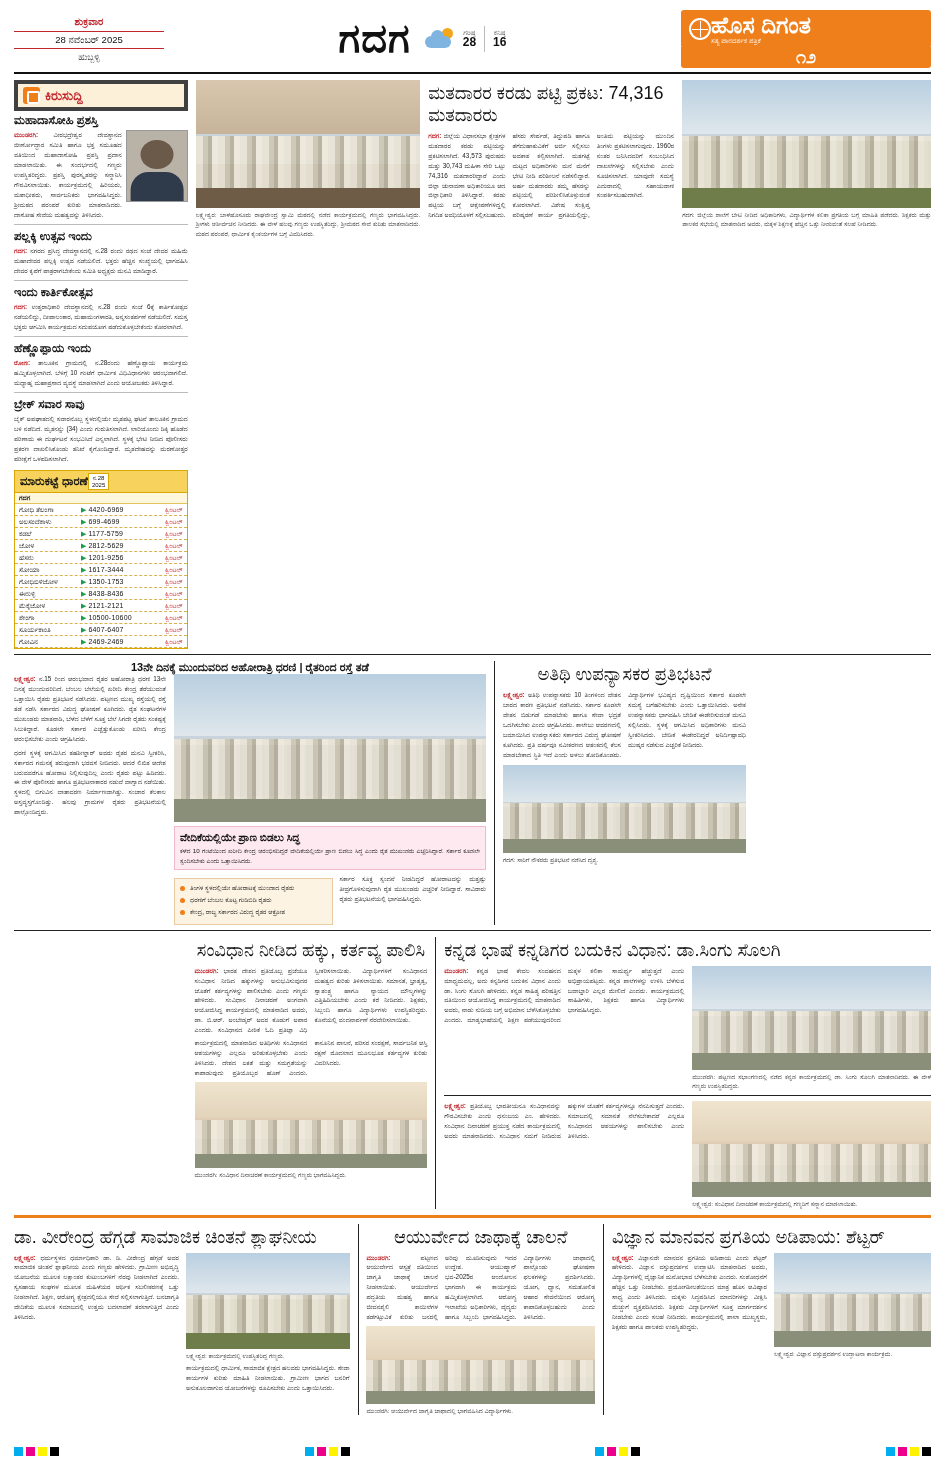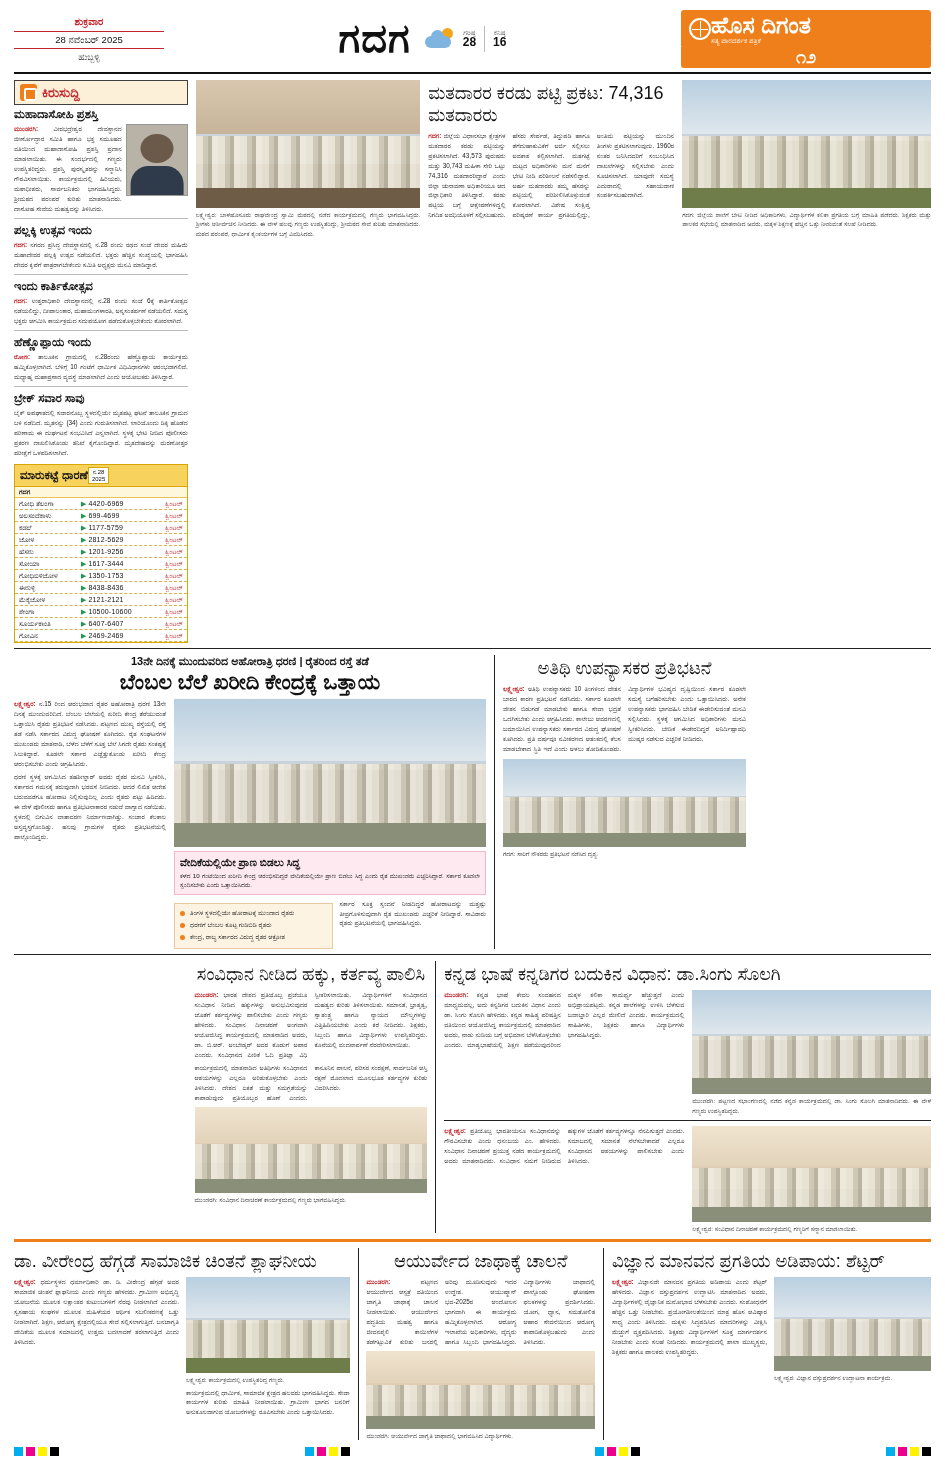--- a/index.html
+++ b/index.html
@@ -67,21 +67,21 @@
   .photo .crowd { position:absolute; left:0; right:0; bottom:18%; height:34%; background:repeating-linear-gradient(90deg,#5a6b8c 0 6px,#7b8bab 6px 11px,#3f4f6e 11px 17px); }
   .photo .figs { position:absolute; left:0; right:0; bottom:16%; height:40%; background:repeating-linear-gradient(90deg,#e9e4d6 0 7px,#cfc8b6 7px 12px,#b9b2a0 12px 16px,#efeadd 16px 22px); opacity:.95; }
   .photo.warm { background:#e0cdb4; }
   .photo.warm .sky { background:linear-gradient(#f0e4cf,#e2d3ba); }
   .photo.indoor .sky { background:linear-gradient(#d8c7ae,#c6b39a); }
   .photo.indoor .ground { background:#6e5c46; }
   .photo.green .ground { background:#6f7d4b; }
   .photo.green .crowd { background:repeating-linear-gradient(90deg,#4d6b3b 0 6px,#6c8a4e 6px 12px,#395229 12px 18px); }
 
   
-  .kiru-head { display:flex; align-items:center; gap:5px; background:#fdf0d8; border:1px solid #404040; padding:3px 5px;font-family:Liberation Serif, serif; }
+  .kiru-head { display:flex; align-items:center; gap:5px; background:#fdf0d8; border:4px solid #404040; padding:3px 5px;font-family:Liberation Serif, serif; }
   .kiru-head .ico { width:17px; height:17px; background:#ef7f1a; border-radius:3px; position:relative; flex:none; }
   .kiru-head .ico:after{content:"";position:absolute;left:4px;top:4px;width:9px;height:9px;border:2px solid #fff;border-radius:2px;}
   .kiru-head .t { font-size:13px; font-weight:bold; color:#c1272d; }
 
   .mugshot { width:62px; height:72px; float:right; margin:0 0 3px 4px; background:#b9b2a6; position:relative; border:1px solid #999; }
   .mugshot .head { position:absolute; left:50%; top:12%; transform:translateX(-50%); width:55%; height:42%; border-radius:50%; background:#6b5a4a; }
   .mugshot .body { position:absolute; left:50%; bottom:0; transform:translateX(-50%); width:88%; height:42%; background:#2f3a4a; border-radius:18px 18px 0 0; }
 
   
   .mk-head { display:flex; align-items:center; background:#f7d35e; border:1px solid #d9a800; padding:2px 5px; }
@@ -306,21 +306,20 @@
       <div class="cap">ಗದಗ: ಜಿಲ್ಲೆಯ ಶಾಲೆಗೆ ಬೇಟಿ ನೀಡಿದ ಅಧಿಕಾರಿಗಳು, ವಿದ್ಯಾರ್ಥಿಗಳ ಕಲಿಕಾ ಪ್ರಗತಿಯ ಬಗ್ಗೆ ಮಾಹಿತಿ ಪಡೆದರು. ಶಿಕ್ಷಕರು ಮತ್ತು ಪಾಲಕರ ಸಭೆಯಲ್ಲಿ ಮಾತನಾಡಿದ ಅವರು, ಮಕ್ಕಳ ಶಿಕ್ಷಣಕ್ಕೆ ಹೆಚ್ಚಿನ ಒತ್ತು ನೀಡುವಂತೆ ಸಲಹೆ ನೀಡಿದರು.</div>
     </div>
   </div>
 
   <div class="rule"></div>
 
   <div class="cols">
 
     <div class="col" style="width:472px;">
       <div style="font-size:11px;font-weight:bold;text-align:center;">13ನೇ ದಿನಕ್ಕೆ ಮುಂದುವರಿದ ಅಹೋರಾತ್ರಿ ಧರಣಿ | ರೈತರಿಂದ ರಸ್ತೆ ತಡೆ</div>
-      <div class="h-big">ಬೆಂಬಲ ಬೆಲೆ ಖರೀದಿ ಕೇಂದ್ರಕ್ಕೆ ಒತ್ತಾಯ</div>
       <div style="display:flex;gap:8px;">
         <div style="width:152px;">
           <div class="body-txt"><span class="lead">ಲಕ್ಷ್ಮೇಶ್ವರ:</span> <span>ನ.15 ರಿಂದ ಆರಂಭವಾದ ರೈತರ ಅಹೋರಾತ್ರಿ ಧರಣಿ 13ನೇ ದಿನಕ್ಕೆ ಮುಂದುವರಿದಿದೆ. ಬೆಂಬಲ ಬೆಲೆಯಲ್ಲಿ ಖರೀದಿ ಕೇಂದ್ರ ತೆರೆಯುವಂತೆ ಒತ್ತಾಯಿಸಿ ರೈತರು ಪ್ರತಿಭಟನೆ ನಡೆಸಿದರು. ಪಟ್ಟಣದ ಮುಖ್ಯ ರಸ್ತೆಯಲ್ಲಿ ರಸ್ತೆ ತಡೆ ನಡೆಸಿ ಸರ್ಕಾರದ ವಿರುದ್ಧ ಘೋಷಣೆ ಕೂಗಿದರು. ರೈತ ಸಂಘಟನೆಗಳ ಮುಖಂಡರು ಮಾತನಾಡಿ, ಬೆಳೆದ ಬೆಳೆಗೆ ಸೂಕ್ತ ಬೆಲೆ ಸಿಗದೇ ರೈತರು ಸಂಕಷ್ಟಕ್ಕೆ ಸಿಲುಕಿದ್ದಾರೆ. ಕೂಡಲೇ ಸರ್ಕಾರ ಎಚ್ಚೆತ್ತುಕೊಂಡು ಖರೀದಿ ಕೇಂದ್ರ ಆರಂಭಿಸಬೇಕು ಎಂದು ಆಗ್ರಹಿಸಿದರು.</span></div>
           <div class="body-txt" style="margin-top:4px;"><span>ಧರಣಿ ಸ್ಥಳಕ್ಕೆ ಆಗಮಿಸಿದ ತಹಶೀಲ್ದಾರ್ ಅವರು ರೈತರ ಮನವಿ ಸ್ವೀಕರಿಸಿ, ಸರ್ಕಾರದ ಗಮನಕ್ಕೆ ತರುವುದಾಗಿ ಭರವಸೆ ನೀಡಿದರು. ಆದರೆ ಲಿಖಿತ ಆದೇಶ ಬರುವವರೆಗೂ ಹೋರಾಟ ನಿಲ್ಲಿಸುವುದಿಲ್ಲ ಎಂದು ರೈತರು ಪಟ್ಟು ಹಿಡಿದರು. ಈ ವೇಳೆ ಪೊಲೀಸರು ಹಾಗೂ ಪ್ರತಿಭಟನಾಕಾರರ ನಡುವೆ ವಾಗ್ವಾದ ನಡೆಯಿತು. ಸ್ಥಳದಲ್ಲಿ ಬಿಗುವಿನ ವಾತಾವರಣ ನಿರ್ಮಾಣವಾಗಿತ್ತು. ಸಂಚಾರ ಕೆಲಕಾಲ ಅಸ್ತವ್ಯಸ್ತಗೊಂಡಿತ್ತು. ಹಲವು ಗ್ರಾಮಗಳ ರೈತರು ಪ್ರತಿಭಟನೆಯಲ್ಲಿ ಪಾಲ್ಗೊಂಡಿದ್ದರು.</span></div>
         </div>
         <div style="flex:1;">
           <div class="photo" style="height:148px;">
             <span class="sky"></span>
               <span class="ground"></span>
               <span class="crowd"></span>

